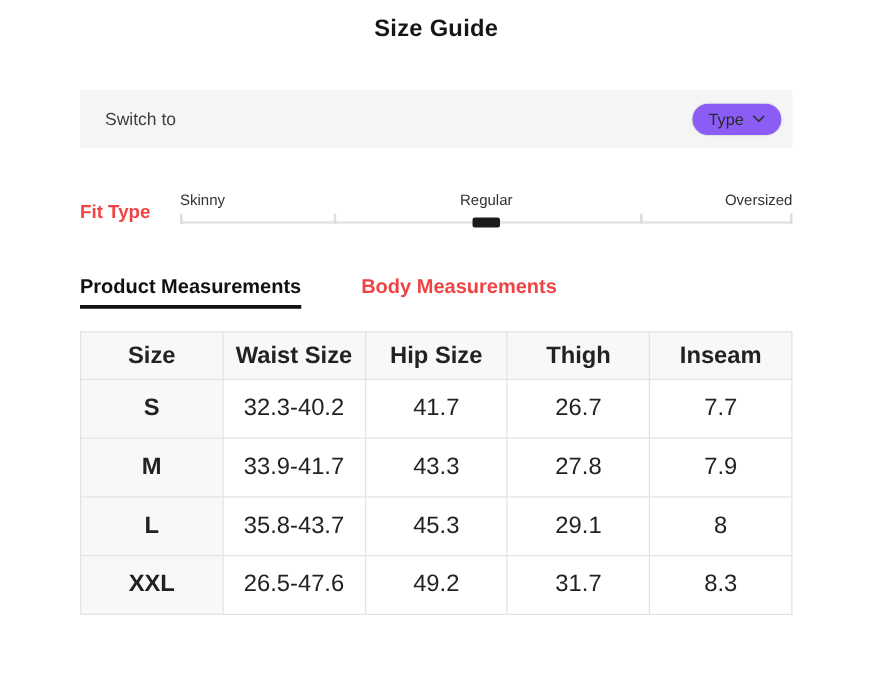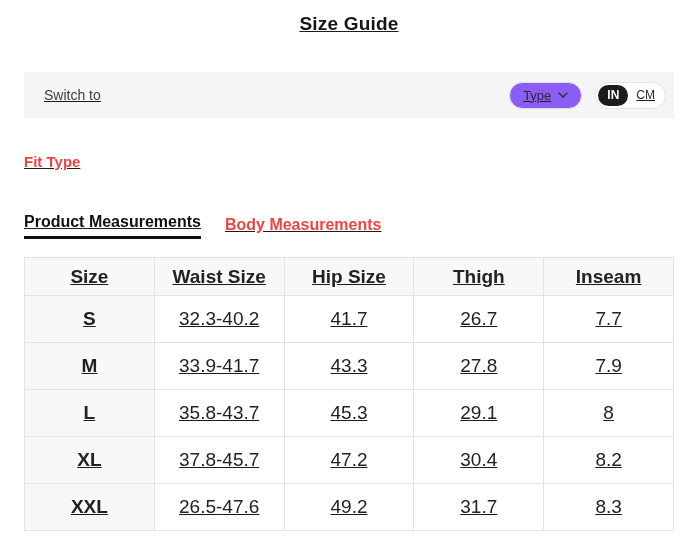--- a/index.html
+++ b/index.html
@@ -1,18 +1,18 @@
 <!DOCTYPE html>
 <html><head>
 <meta charset="utf-8">
 <style>
   * { margin:0; padding:0; box-sizing:border-box; }
   html,body { width:698px; height:553px; background:#ffffff;
     font-family:"Liberation Sans", sans-serif; color:#1c1c1c; overflow:hidden; }
-  .page { padding:0 24px;text-decoration:underline; }
+  .page { padding:0 64px; }
 
   .title { text-align:center; font-size:19px; font-weight:bold; color:#161616;
     padding-top:13px; letter-spacing:.2px; }
 
   
   .switch-bar { margin-top:37px; height:46px; background:#f5f5f5;
     display:flex; align-items:center; justify-content:space-between;
     padding:0 8px 0 20px; }
   .switch-label { font-size:14px; color:#3f3f3f; }
   .controls { display:flex; align-items:center; gap:13px; }
@@ -39,21 +39,21 @@
   .slider-labels span { cursor:pointer; }
   .track { position:relative; height:2px; background:#e4e4e4; }
   .tick { position:absolute; bottom:0; width:2px; height:8px; background:#dddddd; }
   .tick.t0 { left:0; } .tick.t25 { left:25%; } .tick.t75 { left:75%; }
   .tick.t100 { right:0; }
   .handle { position:absolute; left:50%; transform:translateX(-50%);
     bottom:-3px; width:22px; height:8px; background:#1c1c1c; border-radius:2px;
     cursor:pointer; }
 
   
-  .tabs { margin-top:42px; display:flex; gap:24px;align-items:flex-end; }
+  .tabs { margin-top:42px; display:flex; gap:48px; }
   .tab { font-size:16px; font-weight:bold; cursor:pointer; padding-bottom:5px; }
   .tab.active { color:#111; border-bottom:3px solid #111; }
   .tab.inactive { color:#ef4444; }
 
   
   table { width:100%; margin-top:18px; border-collapse:collapse;
     font-size:19px; color:#222; table-layout:fixed; }
   th, td { border:1px solid #e3e3e3; text-align:center; }
   thead th { height:38px; background:#f8f8f8; font-weight:bold; }
   tbody tr { height:47px; }
@@ -71,29 +71,39 @@
     <span class="switch-label">Switch to</span>
     <div class="controls">
       <div class="type-btn">
         <span>Type</span>
         <span class="chev">
           <svg width="10" height="6" viewBox="0 0 10 6">
               <path d="M1 1l4 4 4-4" stroke="#333" stroke-width="1.4" fill="none" stroke-linecap="round"></path>
             </svg>
         </span>
       </div>
-      <div class="unit-toggle">
-        <span class="unit-opt selected">IN</span>
-        <span class="unit-opt">CM</span>
-      </div>
     </div>
   </div>
 
   <div class="fit-row">
     <div class="fit-label">Fit Type</div>
+    <div class="slider">
+      <div class="slider-labels">
+        <span>Skinny</span>
+        <span>Regular</span>
+        <span>Oversized</span>
+      </div>
+      <div class="track">
+        <span class="tick t0"></span>
+        <span class="tick t25"></span>
+        <span class="tick t75"></span>
+        <span class="tick t100"></span>
+        <span class="handle"></span>
+      </div>
+    </div>
   </div>
 
   <div class="tabs">
     <div class="tab active">Product Measurements</div>
     <div class="tab inactive">Body Measurements</div>
   </div>
 
   <table>
     <thead>
       <tr>
@@ -120,27 +130,20 @@
         <td>7.9</td>
       </tr>
       <tr>
         <th>L</th>
         <td>35.8-43.7</td>
         <td>45.3</td>
         <td>29.1</td>
         <td>8</td>
       </tr>
       <tr>
-        <th>XL</th>
-        <td>37.8-45.7</td>
-        <td>47.2</td>
-        <td>30.4</td>
-        <td>8.2</td>
-      </tr>
-      <tr>
         <th>XXL</th>
         <td>26.5-47.6</td>
         <td>49.2</td>
         <td>31.7</td>
         <td>8.3</td>
       </tr>
     </tbody>
   </table>
 
 </div>

